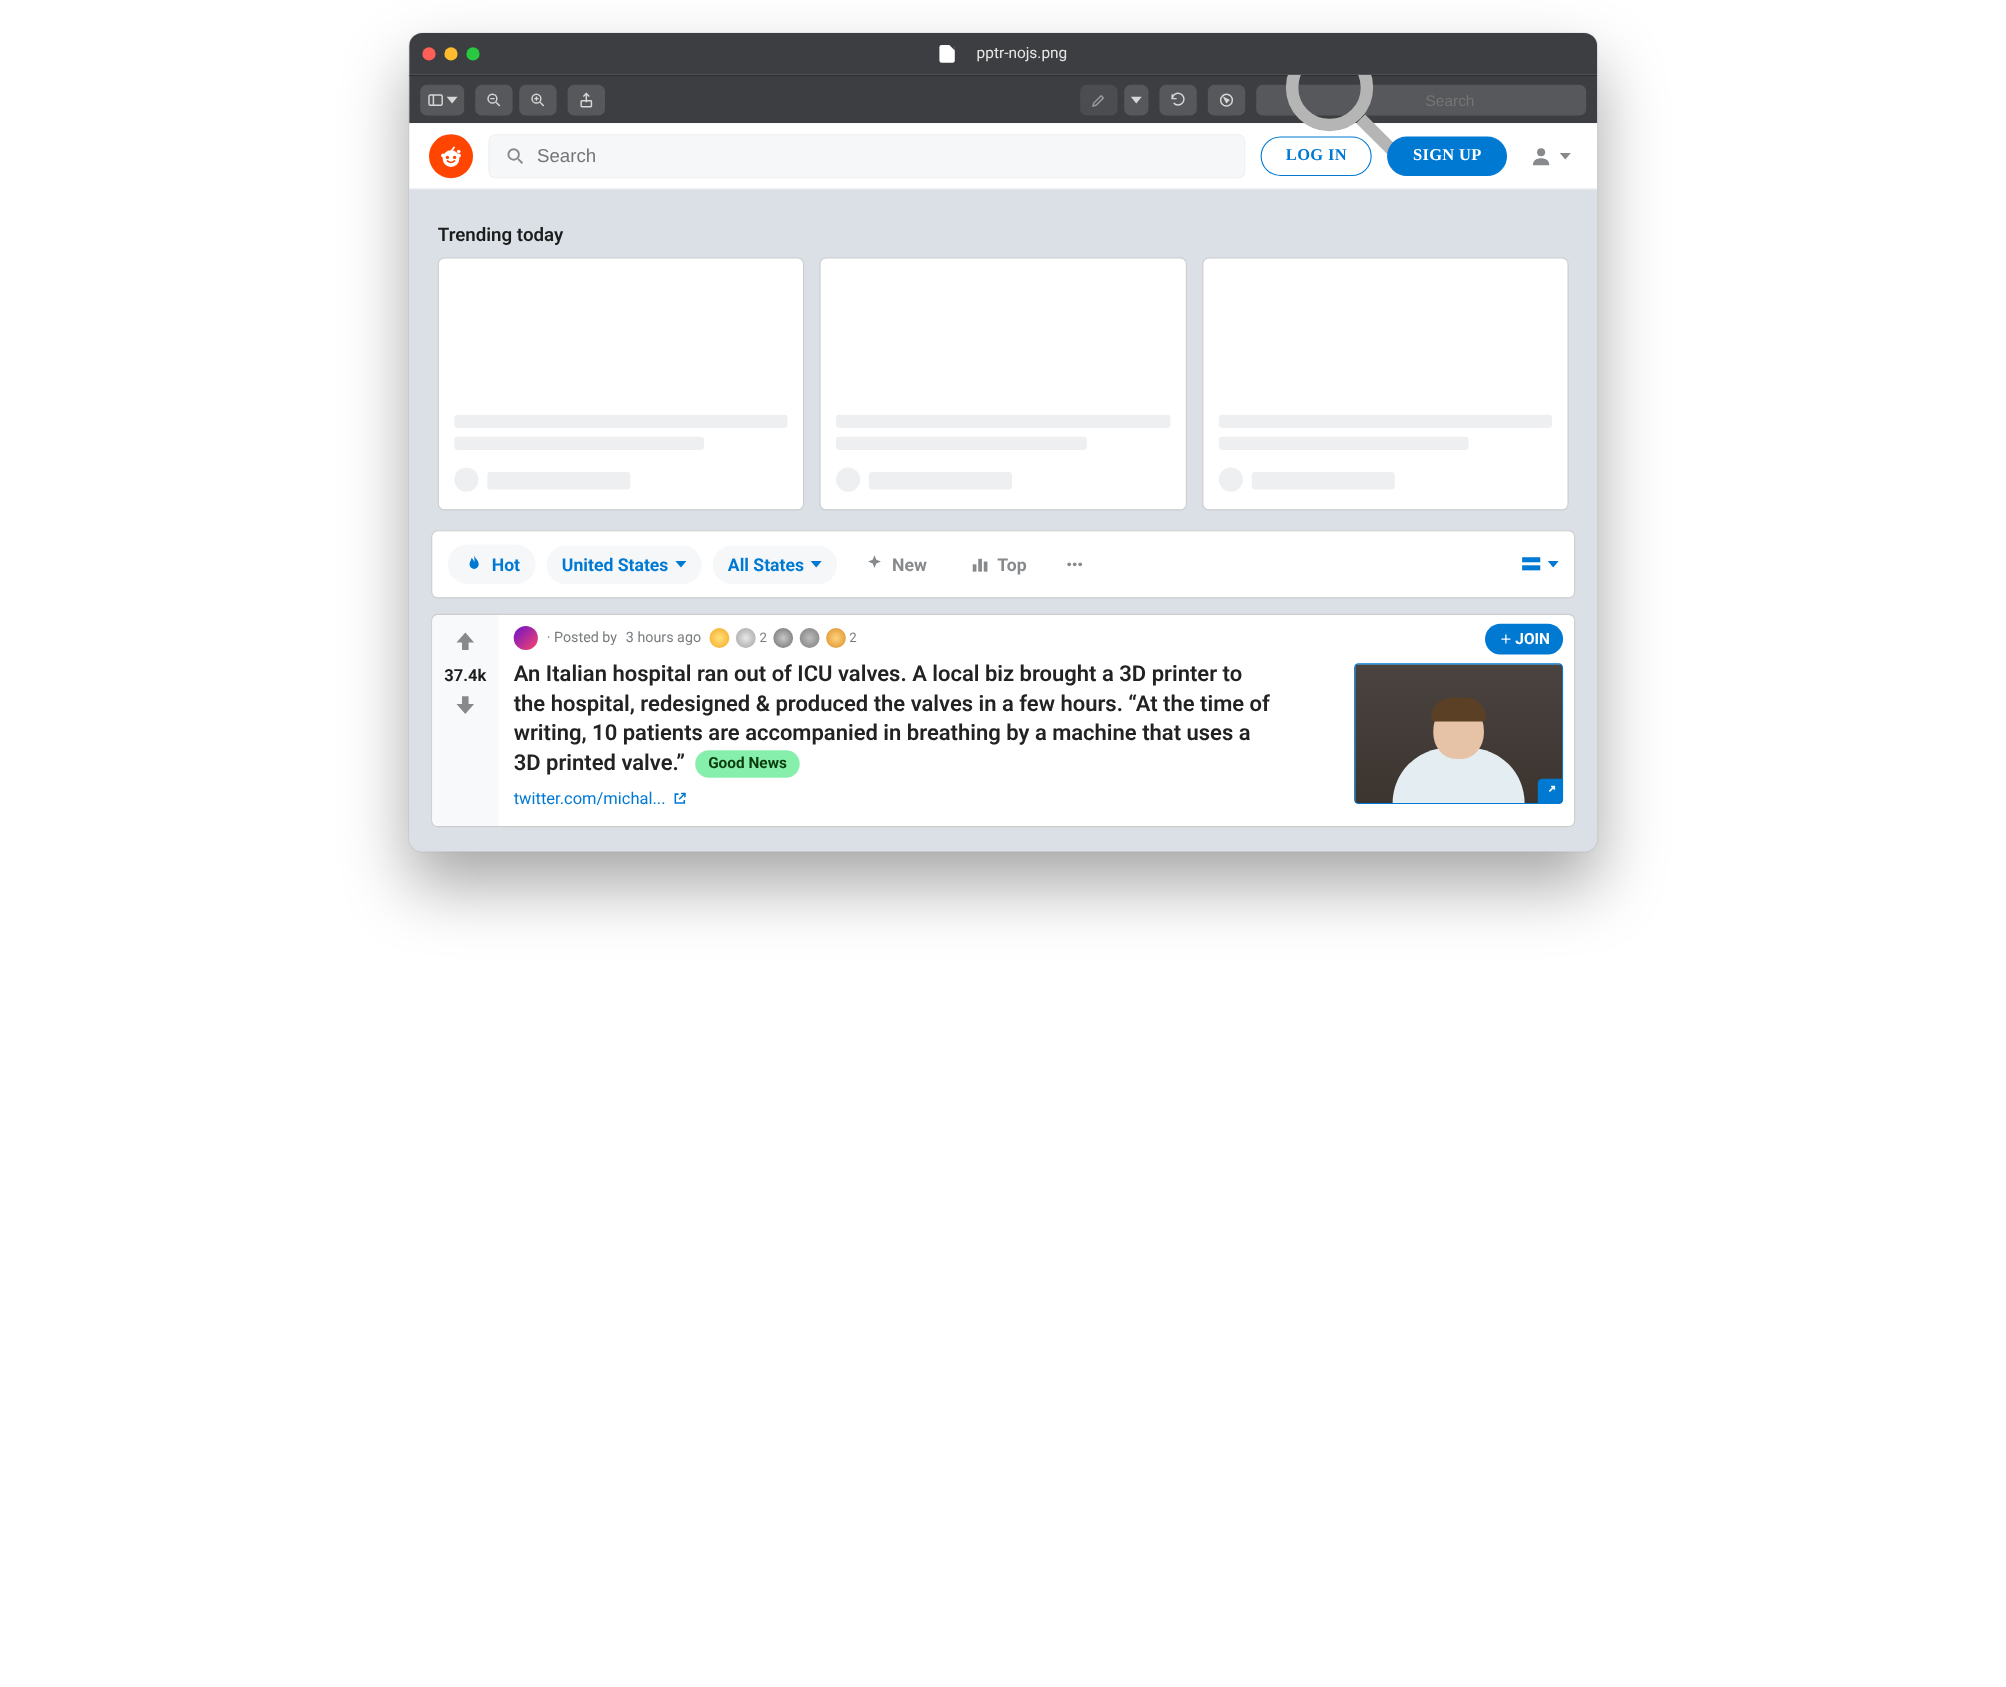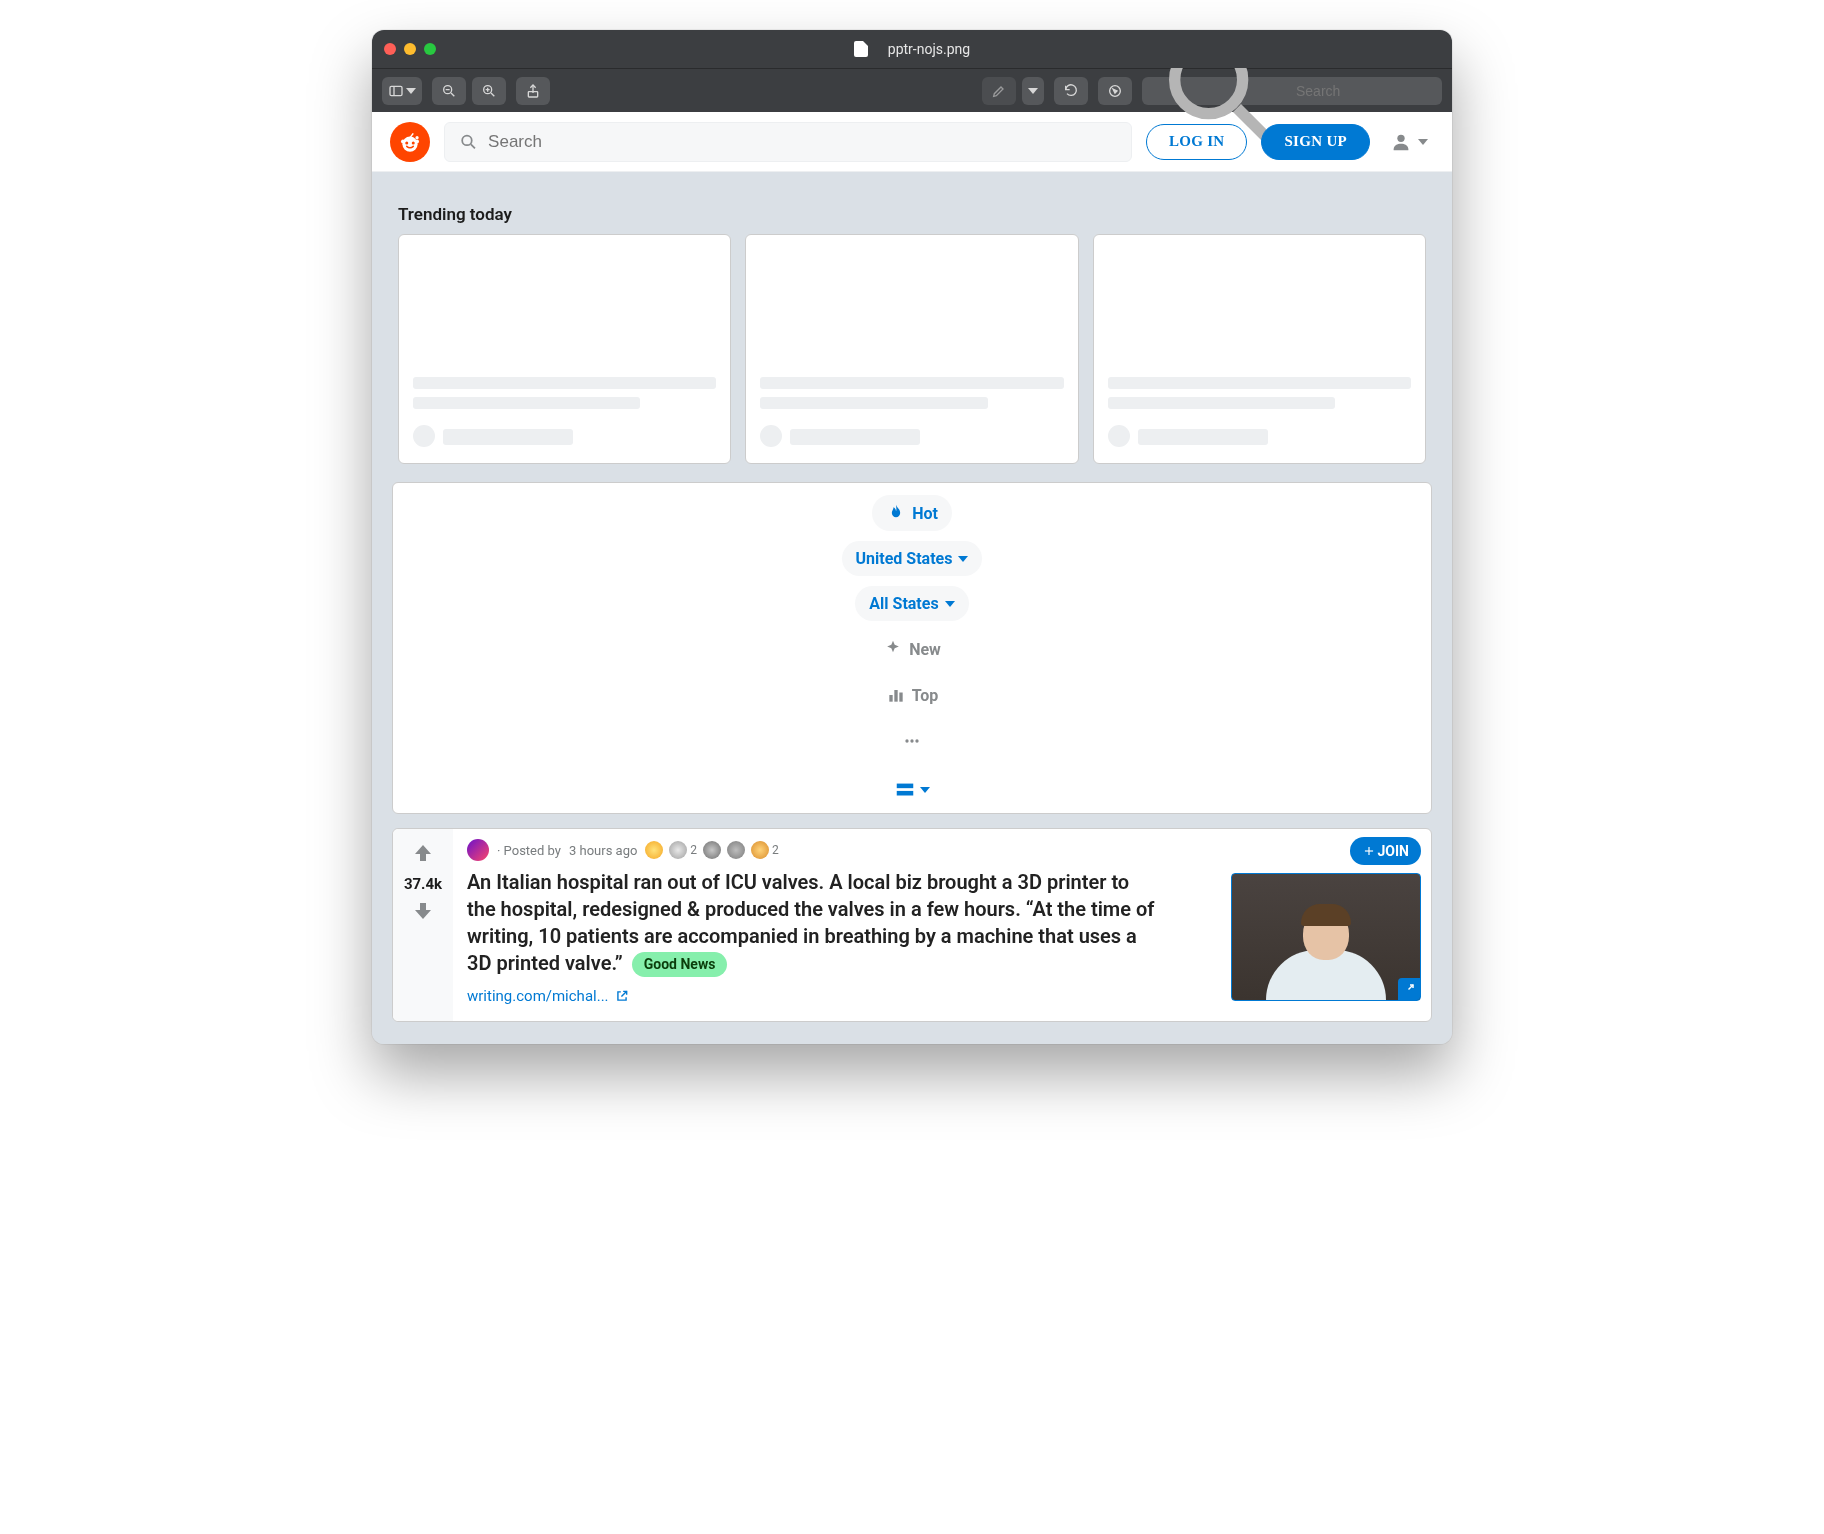--- a/index.html
+++ b/index.html
@@ -126,21 +126,21 @@
     height: 230px; position:relative; padding:14px;
   }
   .skel-line { background:#edeff1; border-radius:3px; }
   .trend-card .line1 { position:absolute; bottom:74px; left:14px; right:14px; height:12px; }
   .trend-card .line2 { position:absolute; bottom:54px; left:14px; right:90px; height:12px; }
   .trend-card .avatar-skel { position:absolute; bottom:16px; left:14px; width:22px;height:22px;border-radius:50%;background:#edeff1; }
   .trend-card .line3 { position:absolute; bottom:18px; left:44px; width:130px; height:16px; }
 
   .filter-card {
     margin: 0 20px; background:#fff; border:1px solid #ccc; border-radius:6px;
-    padding: 12px 14px; display:flex; align-items:center; gap:10px;flex-direction:column;
+    padding: 12px 14px; display:flex; align-items:center; gap:10px;
   }
   .chip {
     display:inline-flex;align-items:center;gap:6px;
     background:#f6f7f8;border-radius:18px;padding:8px 14px;
     font-weight:700;color:#0079d3;font-size:16px;cursor:pointer;
   }
   .chip.plain { background:transparent;color:#878a8c; }
   .chip svg { width:20px;height:20px; }
   .filter-spacer { flex:1; }
   .view-toggle { display:flex;align-items:center;gap:4px;color:#0079d3;cursor:pointer; }
@@ -433,21 +433,21 @@
             </svg>
           <span>JOIN</span>
         </div>
 
         <div class="post-title">
           <span>An Italian hospital ran out of ICU valves. A local biz brought a 3D printer to the hospital, redesigned &amp; produced the valves in a few hours. “At the time of writing, 10 patients are accompanied in breathing by a machine that uses a 3D printed valve.”</span>
           <span class="tag-pill">Good News</span>
         </div>
 
         <a class="post-link">
-          <span>writing.com/michal...</span>
+          <span>twitter.com/michal...</span>
           <svg viewBox="0 0 24 24" width="14" height="14" fill="none" stroke="currentColor" stroke-width="2.4">
               <path d="M14 4h6v6"></path>
               <path d="M20 4l-9 9"></path>
               <path d="M19 14v5H5V5h5"></path>
             </svg>
         </a>
 
         <div class="thumb">
           <div class="person">
             <div class="body"></div>

